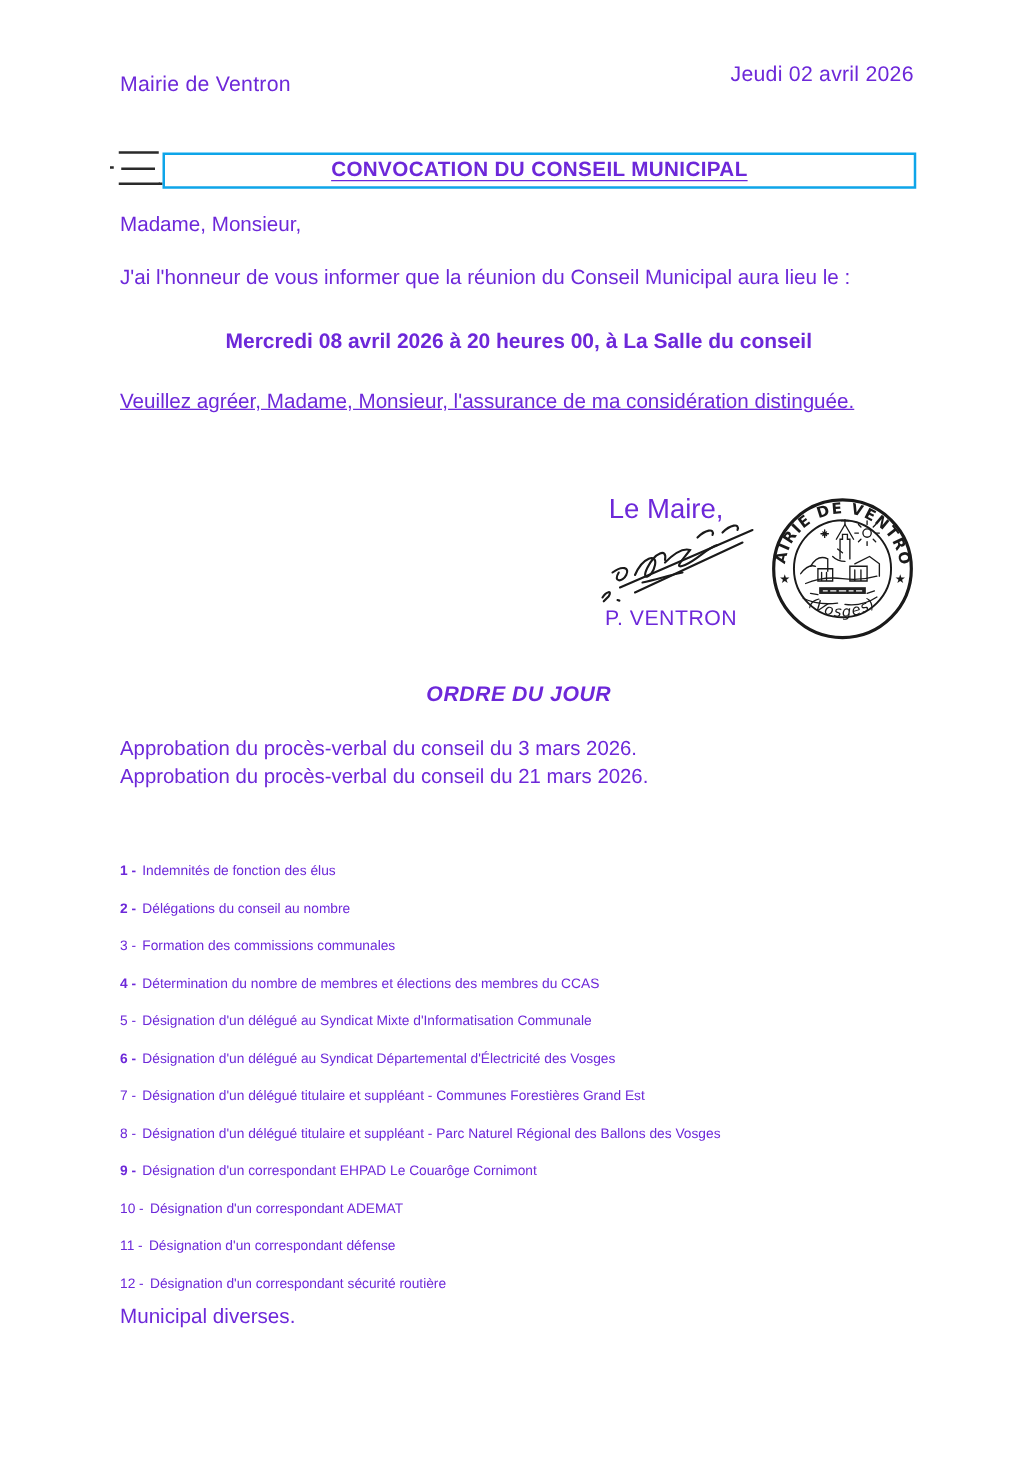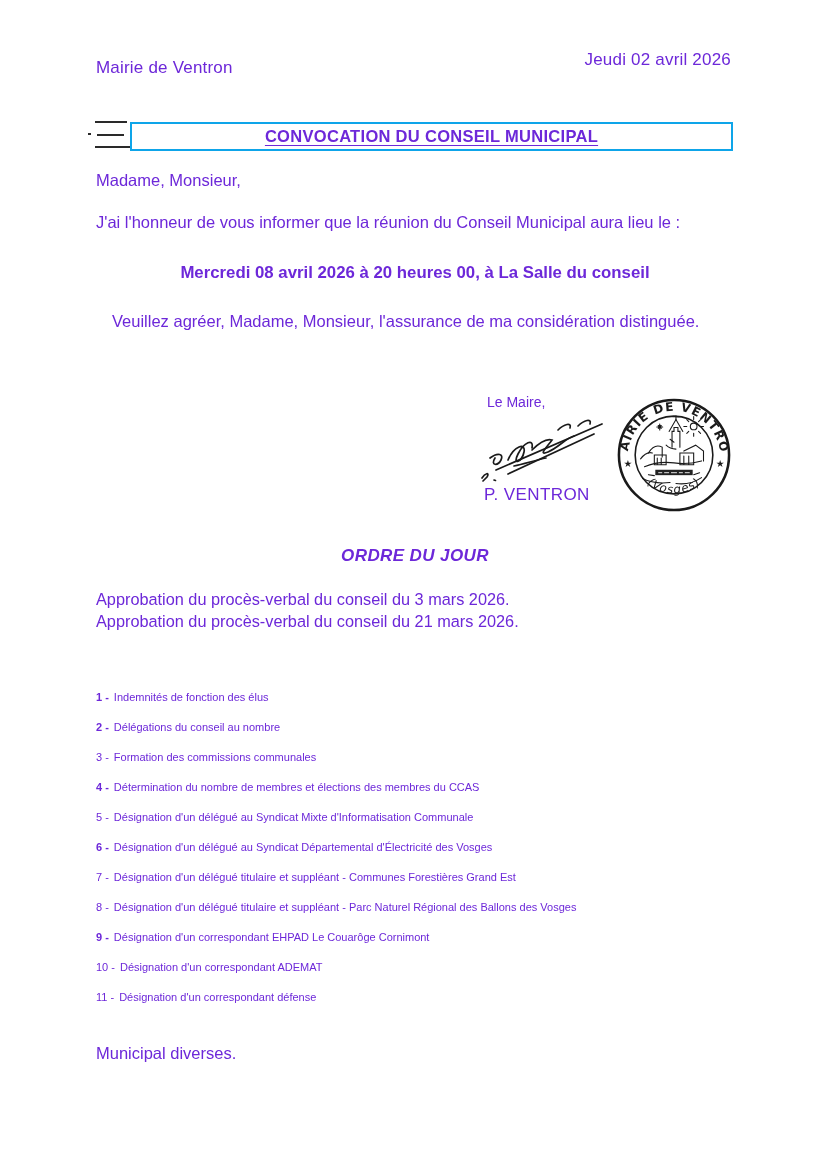--- a/index.html
+++ b/index.html
@@ -29,21 +29,21 @@
   }
   .title-box span{
     font-size:16.5px;font-weight:700;letter-spacing:.3px;
     text-decoration:underline;
     text-underline-offset:3px;
   }
   .body-txt{font-size:16.5px;line-height:27px;}
   .just{width:638px;text-align:justify;text-align-last:left;}
   .meeting{left:96px;top:263px;width:638px;text-align:center;
            font-size:16.8px;font-weight:700;}
-  .signoff-role{left:487px;top:394px;font-size:14px;}
+  .signoff-role{left:487px;top:394px;font-size:22px;}
   .signoff-name{left:484px;top:485px;font-size:17px;letter-spacing:.4px;}
   .agenda-head{left:96px;top:546px;width:638px;text-align:center;
       font-size:17px;font-weight:700;font-style:italic;letter-spacing:.4px;}
   .approvals{left:96px;top:588px;font-size:16.3px;line-height:22px;}
   .items{left:96px;top:687px;width:642px;font-size:11px;line-height:21px;}
   .item{margin-bottom:9px;}
   .item .num{margin-right:5px;}
   .item .bn{font-weight:700;}
   .footer-line{left:96px;top:1044px;font-size:16.5px;}
   svg text{font-family:"DejaVu Sans",sans-serif;}
@@ -67,21 +67,21 @@
   <div class="abs title-box">
     <span>CONVOCATION DU CONSEIL MUNICIPAL</span>
   </div>
 
   <div class="abs body-txt" style="left:96px;top:167px;">Madame, Monsieur,</div>
 
   <div class="abs body-txt just" style="left:96px;top:209px;">J'ai l'honneur de vous informer que la réunion du Conseil Municipal aura lieu le :</div>
 
   <div class="abs meeting">Mercredi 08 avril 2026 à 20 heures 00, à La Salle du conseil</div>
 
-  <div class="abs body-txt just" style="left:112px;top:308px;">Veuillez agréer, Madame, Monsieur, l'assurance de ma considération distinguée.</div>
+  <div class="abs body-txt just" style="left:96px;top:308px;text-decoration:underline;">Veuillez agréer, Madame, Monsieur, l'assurance de ma considération distinguée.</div>
 
   <div class="abs signoff-role">Le Maire,</div>
 
   <svg class="abs" style="left:474px;top:408px;" width="140" height="80" viewBox="0 0 140 80">
     <g fill="none" stroke="#1a1a1a" stroke-width="1.7" stroke-linecap="round">
       <path d="M 22,62 L 128,16"></path>
       <path d="M 34,66 L 120,26"></path>
       <path d="M 16,50 C 24,44 30,46 27,52 C 24,58 16,58 21,50"></path>
       <path d="M 34,52 C 40,38 52,34 50,44 C 48,54 38,58 44,46 C 50,34 60,30 58,40"></path>
       <path d="M 58,42 C 64,36 72,30 78,32 C 72,40 64,48 74,44 C 84,40 92,30 100,28"></path>
@@ -148,17 +148,18 @@
     <div class="item"><span class="num bn">2 -</span><span>Délégations du conseil au nombre</span></div>
     <div class="item"><span class="num">3 -</span><span>Formation des commissions communales</span></div>
     <div class="item"><span class="num bn">4 -</span><span>Détermination du nombre de membres et élections des membres du CCAS</span></div>
     <div class="item"><span class="num">5 -</span><span>Désignation d'un délégué au Syndicat Mixte d'Informatisation Communale</span></div>
     <div class="item"><span class="num bn">6 -</span><span>Désignation d'un délégué au Syndicat Départemental d'Électricité des Vosges</span></div>
     <div class="item"><span class="num">7 -</span><span>Désignation d'un délégué titulaire et suppléant - Communes Forestières Grand Est</span></div>
     <div class="item"><span class="num">8 -</span><span>Désignation d'un délégué titulaire et suppléant - Parc Naturel Régional des Ballons des Vosges</span></div>
     <div class="item"><span class="num bn">9 -</span><span>Désignation d'un correspondant EHPAD Le Couarôge Cornimont</span></div>
     <div class="item"><span class="num">10 -</span><span>Désignation d'un correspondant ADEMAT</span></div>
     <div class="item"><span class="num">11 -</span><span>Désignation d'un correspondant défense</span></div>
+    <div class="item"><span class="num">12 -</span><span>Désignation d'un correspondant sécurité routière</span></div>
   </div>
 
   <div class="abs footer-line">Municipal diverses.</div>
 
 </div>
 
 </body></html>

